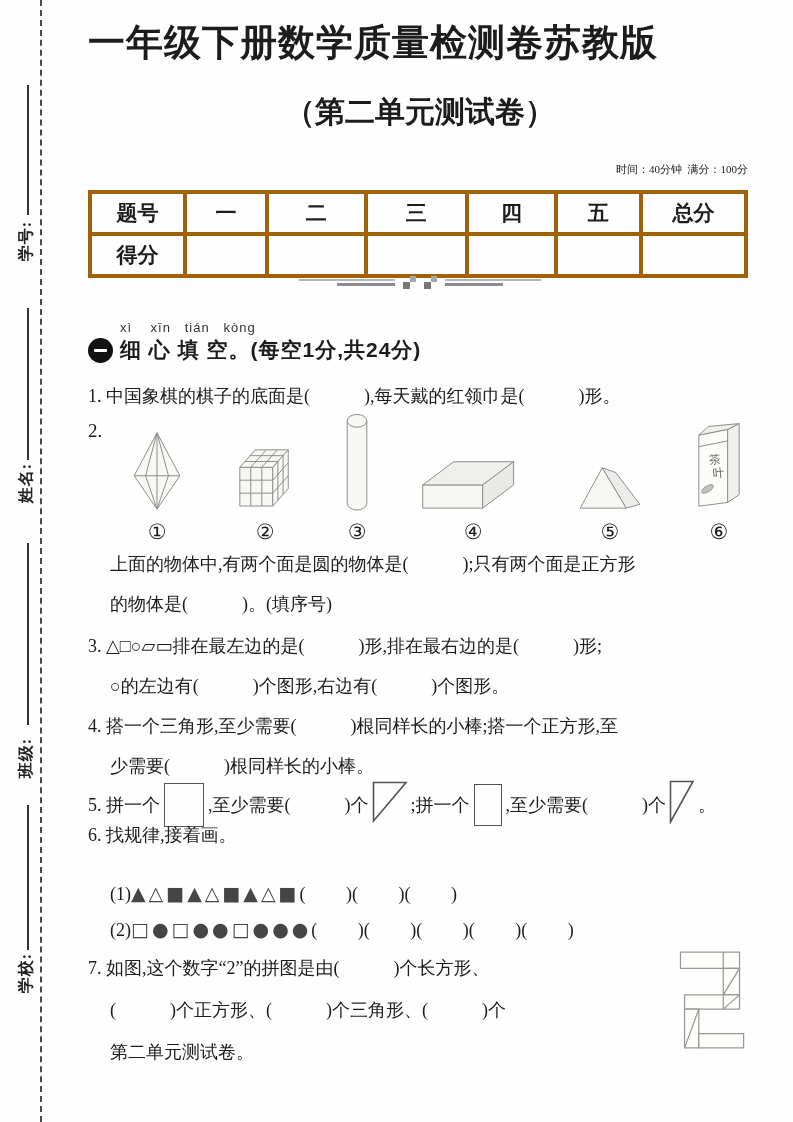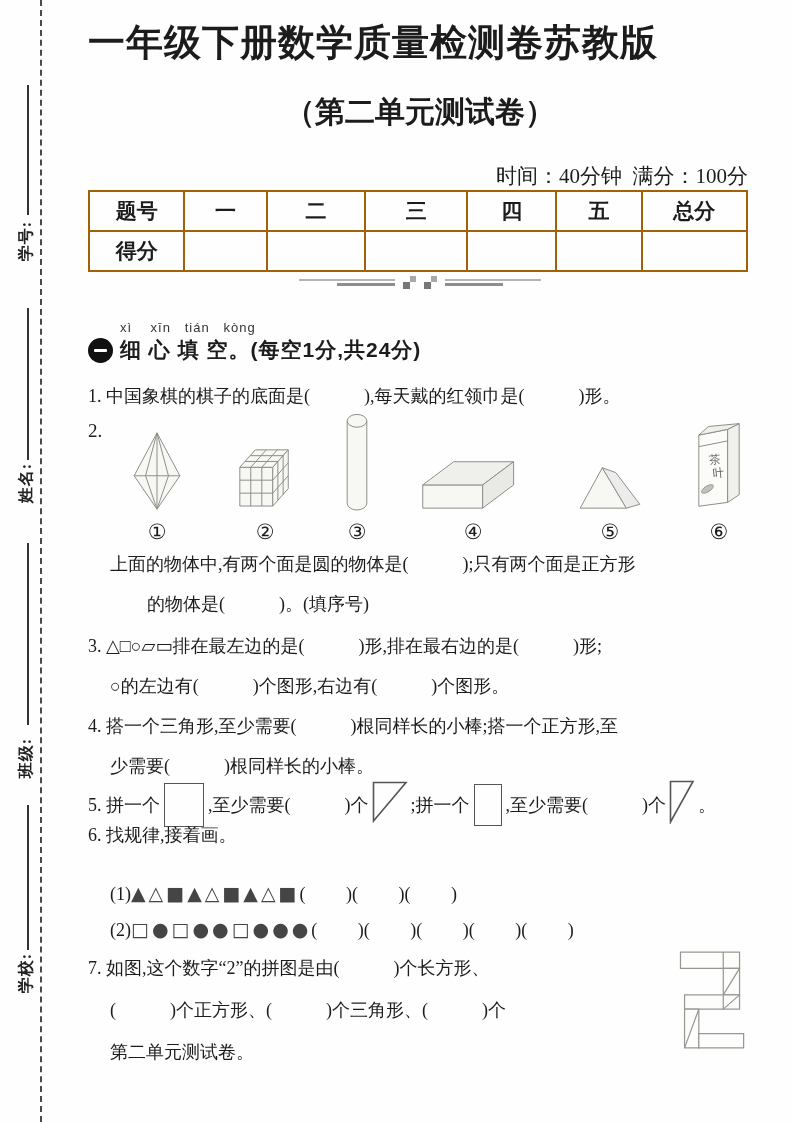--- a/index.html
+++ b/index.html
@@ -13,24 +13,24 @@
   .cutline{position:absolute;left:40px;top:0;bottom:0;width:0;border-left:2px dashed #4a4a4a;}
   .side-line{position:absolute;left:27px;width:2px;background:#333;}
   .side-label{
     position:absolute;left:-2px;width:56px;height:30px;display:flex;align-items:center;justify-content:center;
     transform:rotate(-90deg);font-size:16px;font-weight:600;letter-spacing:1px;color:#222;white-space:nowrap;
   }
   
   .main{position:absolute;left:88px;top:0;width:664px;}
   .title{position:absolute;top:18px;left:0;width:664px;text-align:left;font-size:37px;font-weight:700;letter-spacing:1px;}
   .subtitle{position:absolute;top:92px;left:0;width:664px;text-align:center;font-size:30px;font-weight:600;}
-  .meta{position:absolute;top:162px;left:0;width:660px;text-align:right;font-size:21px;}
+  .meta{position:absolute;top:162px;left:0;width:660px;text-align:right;font-size:11px;}
   
   table.score{position:absolute;top:190px;left:0;width:660px;border-collapse:collapse;table-layout:fixed;}
-  table.score td{border:2px solid #a16207;height:36px;text-align:center;font-size:21px;font-weight:700;}
+  table.score td{border:4px solid #a16207;height:36px;text-align:center;font-size:21px;font-weight:700;}
   
   .banner{position:absolute;top:276px;left:0;width:664px;display:flex;align-items:center;justify-content:center;gap:8px;}
   .banner .rule{display:flex;flex-direction:column;justify-content:center;gap:2px;}
   .banner .rule .r1{width:96px;height:2px;background:#b5b5b5;}
   .banner .rule .r2{width:58px;height:3px;background:#8d8d8d;align-self:flex-end;}
   .banner .rule.right .r2{align-self:flex-start;}
   .banner-title{font-family:"Liberation Sans","DejaVu Sans",sans-serif;font-size:23px;font-weight:800;letter-spacing:3px;color:#1f1f1f;}
   .blk{width:13px;height:13px;position:relative;}
   .blk i{position:absolute;display:block;background:#8f8f8f;}
   .blk i.a{width:7px;height:7px;left:0;top:6px;background:#777;}
@@ -231,21 +231,21 @@
               <ellipse cx="16" cy="78" rx="7" ry="3" transform="rotate(-32 16 78)" fill="#c2c2bd" stroke="#9a9a95"></ellipse>
             </svg>
           </span>
           <span class="q2label">⑥</span>
         </div>
 
       </div>
     </div>
 
     <div class="qline txt indent" style="top:552px;">上面的物体中,有两个面是圆的物体是(            );只有两个面是正方形</div>
-    <div class="qline txt indent" style="top:592px;margin-left:37px;">的物体是(            )。(填序号)</div>
+    <div class="qline txt indent" style="top:592px;">的物体是(            )。(填序号)</div>
 
     <div class="qline txt" style="top:634px;">3. △□○▱▭排在最左边的是(            )形,排在最右边的是(            )形;</div>
     <div class="qline txt indent" style="top:674px;">○的左边有(            )个图形,右边有(            )个图形。</div>
 
     <div class="qline txt" style="top:714px;">4. 搭一个三角形,至少需要(            )根同样长的小棒;搭一个正方形,至</div>
     <div class="qline txt indent" style="top:754px;">少需要(            )根同样长的小棒。</div>
 
     <div class="q5row">
       <span class="txt">5. 拼一个</span>
       <span class="sq1"></span>

